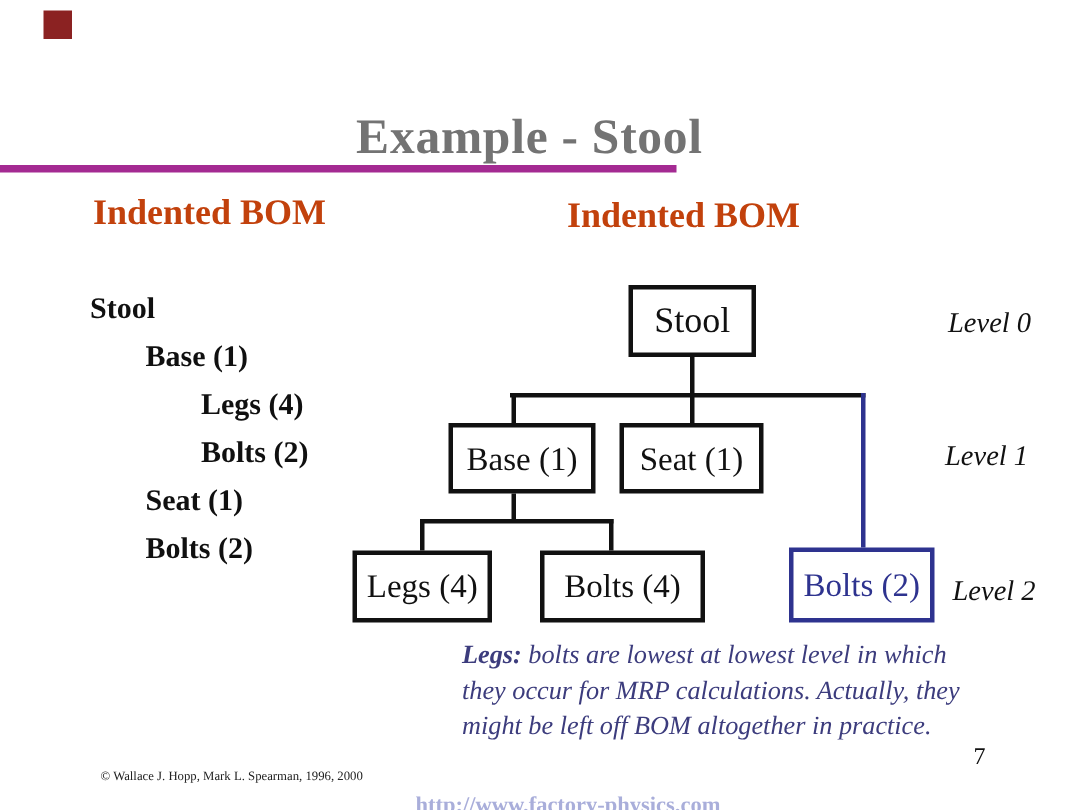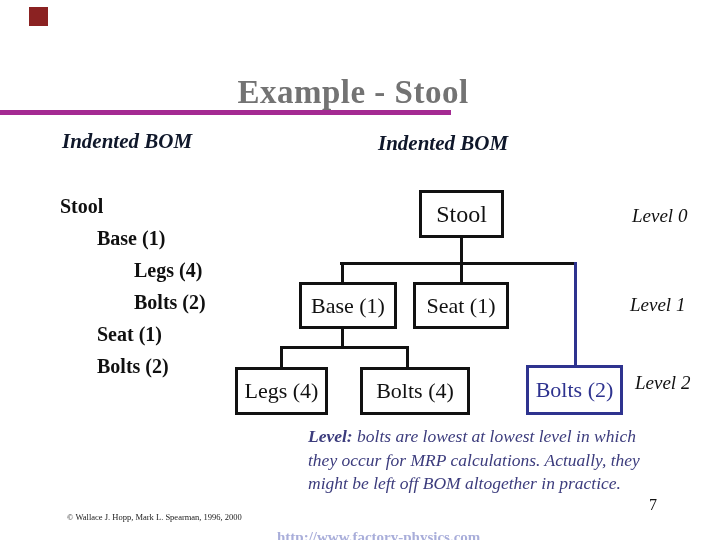--- a/index.html
+++ b/index.html
@@ -11,21 +11,21 @@
   }
   
   .corner-square { position:absolute; left:29px; top:7px; width:19px; height:19px; background:#8b2222; }
 
   
   .title { position:absolute; left:0; top:74px; width:706px; text-align:center;
            font-size:33px; font-weight:bold; color:#737373; letter-spacing:0.5px; }
   .title-rule { position:absolute; left:0; top:110px; width:451px; height:5px; background:#a42a92; }
 
   
-  .section-heading { position:absolute; font-size:21px; font-weight:bold; font-style:italic; color:#0f172a; }
+  .section-heading { position:absolute; font-size:24px; font-weight:bold; color:#c2410c; }
   .heading-indented { left:62px; top:129px; }
   .heading-graphical { left:378px; top:131px; }
 
   
   .bom-list { position:absolute; left:60px; top:190px; font-size:20px; font-weight:bold; line-height:32px; color:#101010; }
   .bom-row.indent-0 { padding-left:0; }
   .bom-row.indent-1 { padding-left:37px; }
   .bom-row.indent-2 { padding-left:74px; }
 
   
@@ -47,21 +47,21 @@
   .conn-v-bolts2  { left:574px; top:262px; width:3px;  height:104px; background:#2e338f; }
   .conn-v-base-b  { left:341px; top:327px; width:3px;  height:20px; }
   .conn-h-mid     { left:280px; top:346px; width:129px; height:3px; }
   .conn-v-legs    { left:280px; top:346px; width:3px;  height:22px; }
   .conn-v-bolts4  { left:406px; top:346px; width:3px;  height:22px; }
 
   
   .level-label { position:absolute; font-style:italic; font-size:19px; color:#111; }
   .level-0 { left:632px; top:205px; }
   .level-1 { left:630px; top:294px; }
-  .level-2 { left:635px; top:372px; }
+  .level-2 { left:635px; top:384px; }
 
   
   .note { position:absolute; left:308px; top:425px; width:370px;
           font-style:italic; font-size:17.5px; line-height:23.5px; color:#3c3c7d; }
   .note .note-label { font-weight:bold; }
 
   
   .copyright { position:absolute; left:67px; top:512px; font-size:8.5px; color:#222;text-align:center; }
   .site-link { position:absolute; left:277px; top:505px; font-size:15px; font-weight:bold;
                color:#a9aeda; text-decoration:underline;margin-top:24px; }
@@ -103,21 +103,21 @@
   <div class="node node-seat">Seat (1)</div>
   <div class="node node-legs">Legs (4)</div>
   <div class="node node-bolts4">Bolts (4)</div>
   <div class="node node-bolts2">Bolts (2)</div>
 
   <div class="level-label level-0">Level 0</div>
   <div class="level-label level-1">Level 1</div>
   <div class="level-label level-2">Level 2</div>
 
   <div class="note">
-    <div><span class="note-label">Level:</span><span> bolts are lowest at lowest level in which</span></div>
+    <div><span class="note-label">Legs:</span><span> bolts are lowest at lowest level in which</span></div>
     <div>they occur for MRP calculations. Actually, they</div>
     <div>might be left off BOM altogether in practice.</div>
   </div>
 
   <div class="copyright">© Wallace J. Hopp, Mark L. Spearman, 1996, 2000</div>
   <a class="site-link" href="#">http://www.factory-physics.com</a>
   <div class="page-number">7</div>
 
 </div>
 

